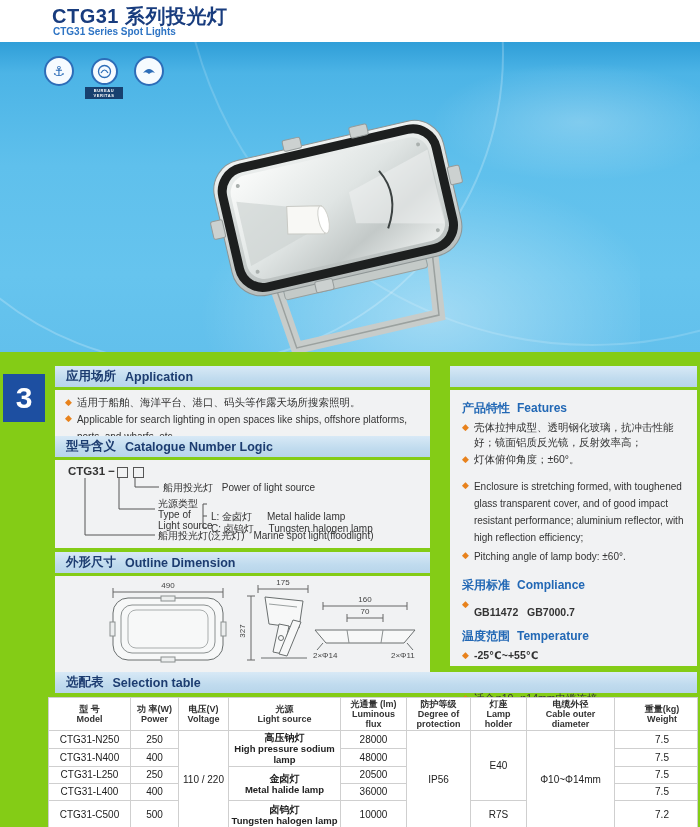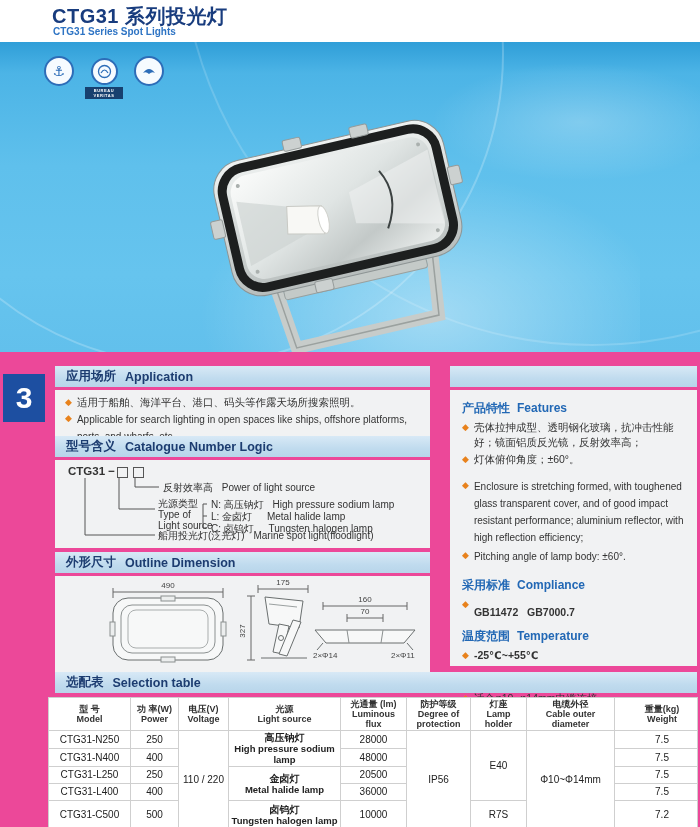--- a/index.html
+++ b/index.html
@@ -1,16 +1,16 @@
 <!DOCTYPE html>
 <html><head>
 <meta charset="utf-8">
 <style>
   html,body{margin:0;padding:0;background:#ffffff;font-family:"Liberation Sans","DejaVu Sans",sans-serif;}
-  .page{position:relative;width:700px;height:827px;background:#ec4899;overflow:hidden;}
+  .page{position:relative;width:700px;height:827px;background:#84cc16;overflow:hidden;}
 
   
   .doc-header{position:absolute;left:0;top:0;width:700px;height:42px;background:#fff;border-bottom:1px solid #dcdcdc;}
   .doc-title-zh{position:absolute;left:52px;top:3px;font-size:20px;font-weight:bold;color:#183c7e;letter-spacing:.5px;}
   .doc-title-en{position:absolute;left:53px;top:26px;font-size:10px;font-weight:bold;color:#2e74c4;}
 
   
   .sky{position:absolute;left:0;top:42px;width:700px;height:310px;overflow:hidden;
        background:linear-gradient(180deg,#2f9ed8 0%,#4cb4e6 10%,#5fc0ec 40%,#66c4ee 75%,#62c0ec 100%);}
   .sky .arc1{position:absolute;left:-120px;top:-300px;width:620px;height:620px;border-radius:50%;border:2px solid rgba(255,255,255,.22);}
@@ -183,32 +183,28 @@
         <path d="M148 44 H152"></path>
           <path d="M148 56 H152"></path>
           <path d="M148 68 H152"></path>
       </g>
     </svg>
     <div class="logic-abs logic-model" style="left:13px;top:5px;">CTG31 −</div>
     <div class="logic-box" style="left:62px;top:7px;"></div>
     <div class="logic-box" style="left:78px;top:7px;"></div>
 
     <div class="logic-abs" style="left:108px;top:21px;">
-      <span>反射效率高</span>
+      <span>船用投光灯</span>
       <span style="margin-left:6px;">Power of light source</span>
     </div>
 
     <div class="logic-abs" style="left:103px;top:37px;">光源类型</div>
     <div class="logic-abs" style="left:103px;top:49px;">Type of</div>
     <div class="logic-abs" style="left:103px;top:60px;">Light source</div>
 
-    <div class="logic-abs" style="left:156px;top:38px;">
-      <span>N: 高压钠灯</span>
-      <span style="margin-left:6px;">High pressure sodium lamp</span>
-    </div>
     <div class="logic-abs" style="left:156px;top:50px;">
       <span>L: 金卤灯</span>
       <span style="margin-left:12px;">Metal halide lamp</span>
     </div>
     <div class="logic-abs" style="left:156px;top:62px;">
       <span>C: 卤钨灯</span>
       <span style="margin-left:12px;">Tungsten halogen lamp</span>
     </div>
 
     <div class="logic-abs" style="left:103px;top:69px;">

